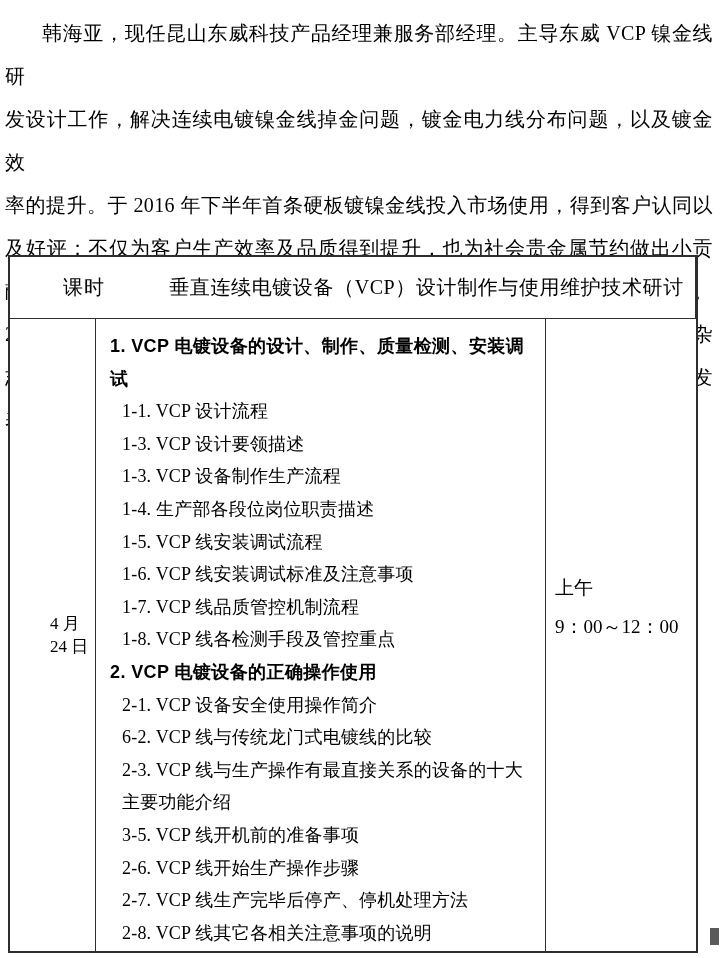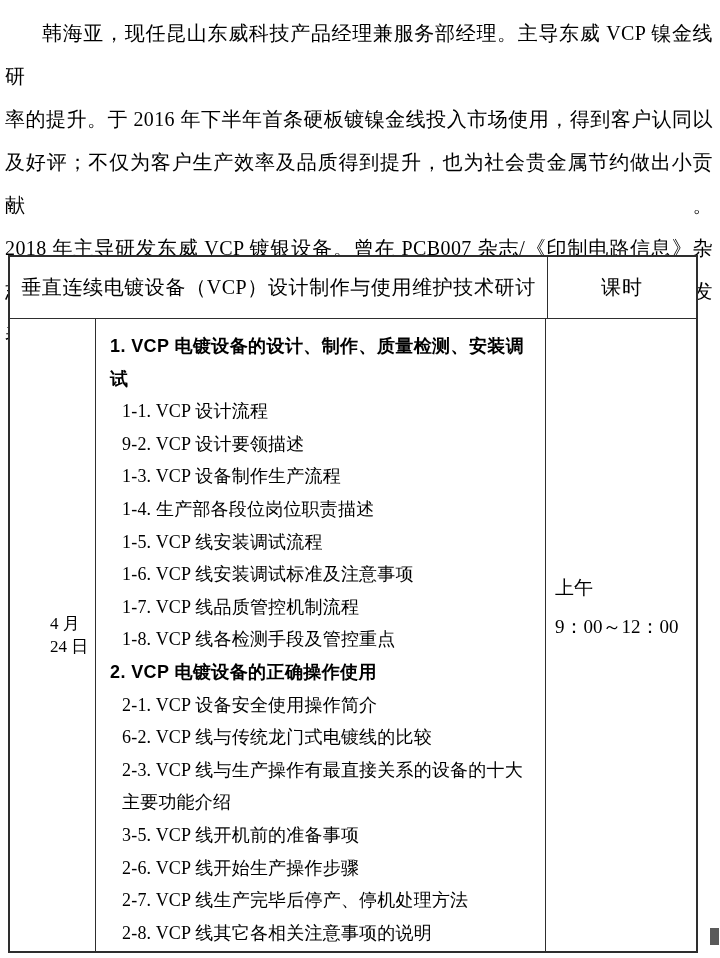--- a/index.html
+++ b/index.html
@@ -62,37 +62,38 @@
     background:#5a5a5a;
   }
 </style>
 </head>
 <body>
 
 <div class="page">
 
   <div class="intro">
     <div class="jline indent">韩海亚，现任昆山东威科技产品经理兼服务部经理。主导东威 VCP 镍金线研</div>
+    <div class="jline">发设计工作，解决连续电镀镍金线掉金问题，镀金电力线分布问题，以及镀金效</div>
     <div class="jline">率的提升。于 2016 年下半年首条硬板镀镍金线投入市场使用，得到客户认同以</div>
     <div class="jline">及好评；不仅为客户生产效率及品质得到提升，也为社会贵金属节约做出小贡献。</div>
     <div class="jline">2018 年主导研发东威 VCP 镀银设备。曾在 PCB007 杂志/《印制电路信息》杂志发</div>
     <div class="jline lastline">表多篇论文。</div>
   </div>
 
   <div class="sched-table">
     <div class="thead">
+      <div class="th hours">课时</div>
       <div class="th title">垂直连续电镀设备（VCP）设计制作与使用维护技术研讨</div>
-      <div class="th hours">课时</div>
     </div>
     <div class="tbody">
       <div class="td date">4 月 24 日</div>
       <div class="td content">
         <div class="item main">1. VCP 电镀设备的设计、制作、质量检测、安装调试</div>
         <div class="item sub">1-1. VCP 设计流程</div>
-        <div class="item sub">9-2. VCP 设计要领描述</div>
+        <div class="item sub">1-3. VCP 设计要领描述</div>
         <div class="item sub">1-3. VCP 设备制作生产流程</div>
         <div class="item sub">1-4. 生产部各段位岗位职责描述</div>
         <div class="item sub">1-5. VCP 线安装调试流程</div>
         <div class="item sub">1-6. VCP 线安装调试标准及注意事项</div>
         <div class="item sub">1-7. VCP 线品质管控机制流程</div>
         <div class="item sub">1-8. VCP 线各检测手段及管控重点</div>
         <div class="item main">2. VCP 电镀设备的正确操作使用</div>
         <div class="item sub">2-1. VCP 设备安全使用操作简介</div>
         <div class="item sub">6-2. VCP 线与传统龙门式电镀线的比较</div>
         <div class="item sub">2-3. VCP 线与生产操作有最直接关系的设备的十大主要功能介绍</div>

